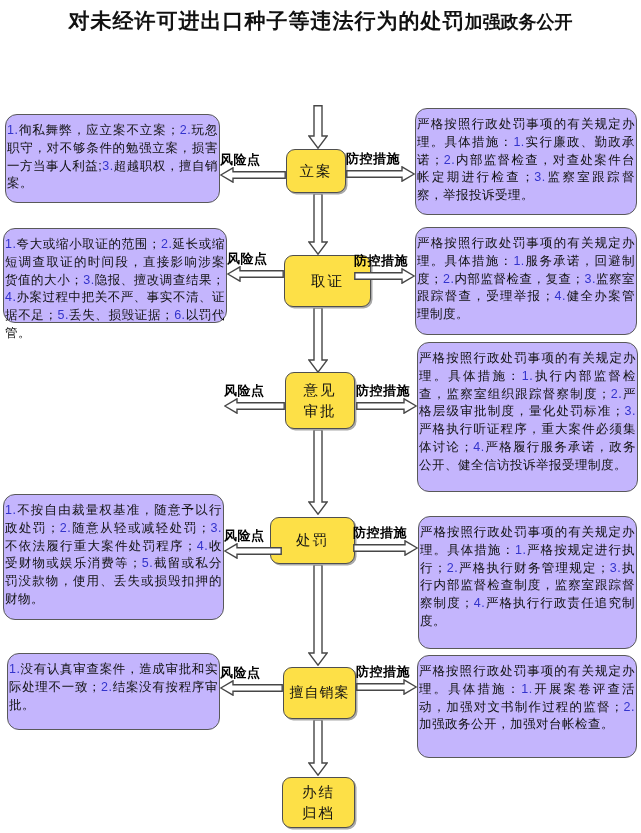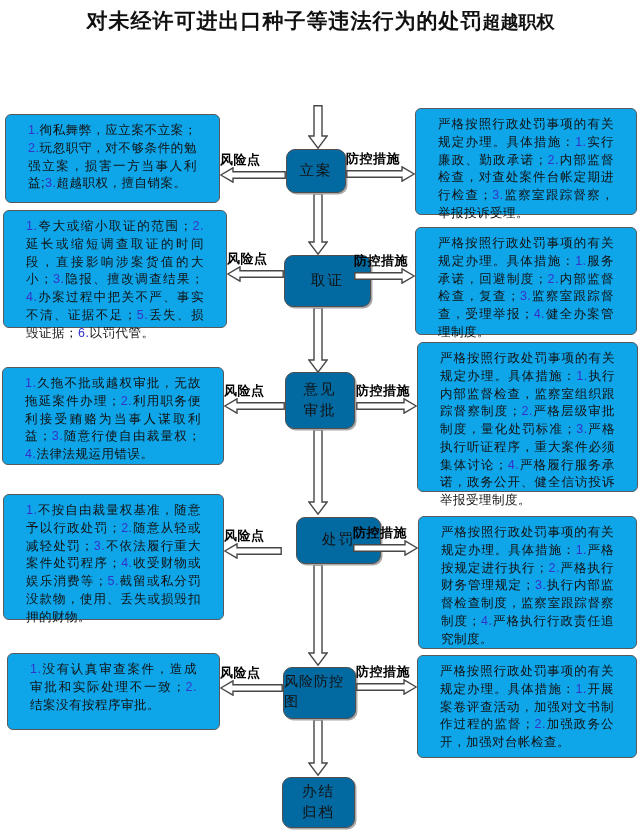--- a/index.html
+++ b/index.html
@@ -14,47 +14,46 @@
   .title .t-main{font-size:21px;letter-spacing:1px;margin-top:12px;}
   .title .t-sub{font-size:18px;letter-spacing:0;}
   .diamond-wrap{position:absolute;left:208px;top:47px;width:220px;height:58px;}
   .diamond-wrap svg{position:absolute;left:0;top:0;}
   .diamond-label{
     position:absolute;left:0;top:0;width:100%;height:100%;
     display:flex;align-items:center;justify-content:center;
     font-size:14px;letter-spacing:2px;
   }
   .tbox{
-    position:absolute;border:1.7px solid #595959;border-radius:6px;
-    padding:7px 22px;font-size:12.5px;line-height:1.42;text-align:justify;
-    letter-spacing:0.5px;box-sizing:border-box;background:#0ea5e9;
+    position:absolute;border:1.7px solid #595959;border-radius:12px;
+    padding:7px 1px;font-size:12.5px;line-height:1.42;text-align:justify;
+    letter-spacing:0.5px;box-sizing:border-box;background:#c4b5fd;
   }
   .node{
-    position:absolute;border:1.7px solid #4f4f4f;border-radius:9px;background:#0369a1;
+    position:absolute;border:1.7px solid #4f4f4f;border-radius:9px;background:#fde047;
     display:flex;flex-direction:column;align-items:center;justify-content:center;
     font-size:14.5px;letter-spacing:2px;box-sizing:border-box;
     box-shadow:1.5px 1.5px 0 #a9a9a9;
-    font-family:Liberation Mono, monospace;
   }
   .node span{display:block;line-height:1.4;}
   .albl{
     position:absolute;font-weight:bold;font-size:13px;text-align:left;
     white-space:nowrap;letter-spacing:0.5px;color:#000;
   }
   .arrow{position:absolute;}
   .arrow polygon,.diamond-wrap polygon{fill:#ffffff;stroke:#474747;stroke-width:1.4;}
   .n{color:var(--num-color,#3333cc);}
 </style>
 </head>
 <body>
 
 <div class="canvas">
 
   <div class="title">
-    <span class="t-main">对未经许可进出口种子等违法行为的处罚</span><span class="t-sub">超越职权</span>
+    <span class="t-main">对未经许可进出口种子等违法行为的处罚</span><span class="t-sub">加强政务公开</span>
   </div>
 
 
   <svg class="arrow" style="left:308px;top:105px" width="20" height="44">
     <polygon points="6,0.8 14,0.8 14,31 19.2,31 10,43.2 0.8,31 6,31"></polygon>
     </svg>
   <svg class="arrow" style="left:308px;top:193px" width="20" height="62">
     <polygon points="6,0.8 14,0.8 14,49 19.2,49 10,61.2 0.8,49 6,49"></polygon>
     </svg>
   <svg class="arrow" style="left:308px;top:307px" width="20" height="66">
@@ -82,82 +81,79 @@
   </div>
   <div class="albl" style="left:220px;top:151px;width:66px">风险点</div>
   <svg class="arrow" style="left:220px;top:167px" width="66" height="16">
     <polygon points="65.2,4.8 13,4.8 13,0.8 0.8,8 13,15.2 13,11.2 65.2,11.2"></polygon>
     </svg>
   <div class="albl" style="left:346px;top:150px;width:69px">防控措施</div>
   <svg class="arrow" style="left:346px;top:166px" width="69" height="16">
     <polygon points="0.8,4.8 56,4.8 56,0.8 68.2,8 56,15.2 56,11.2 0.8,11.2"></polygon>
     </svg>
 
-  <div class="tbox" style="left:3px;top:210px;width:224px;height:118px">
+  <div class="tbox" style="left:3px;top:228px;width:224px;height:95px">
     <span class="nums"><span class="n">1.</span>夸大或缩小取证的范围；<span class="n">2.</span>延长或缩短调查取证的时间段，直接影响涉案货值的大小；<span class="n">3.</span>隐报、擅改调查结果；<span class="n">4.</span>办案过程中把关不严、事实不清、证据不足；<span class="n">5.</span>丢失、损毁证据；<span class="n">6.</span>以罚代管。</span>
   </div>
   <div class="node" style="left:284px;top:255px;width:87px;height:52px">
     <span>取证</span>
     <span></span>
   </div>
   <div class="tbox" style="left:415px;top:227px;width:222px;height:108px">
     <span class="nums">严格按照行政处罚事项的有关规定办理。具体措施：<span class="n">1.</span>服务承诺，回避制度；<span class="n">2.</span>内部监督检查，复查；<span class="n">3.</span>监察室跟踪督查，受理举报；<span class="n">4.</span>健全办案管理制度。</span>
   </div>
   <div class="albl" style="left:227px;top:250px;width:57px">风险点</div>
   <svg class="arrow" style="left:227px;top:266px" width="57" height="16">
     <polygon points="56.2,4.8 13,4.8 13,0.8 0.8,8 13,15.2 13,11.2 56.2,11.2"></polygon>
     </svg>
   <div class="albl" style="left:354px;top:252px;width:61px">防控措施</div>
   <svg class="arrow" style="left:354px;top:268px" width="61" height="16">
     <polygon points="0.8,4.8 48,4.8 48,0.8 60.2,8 48,15.2 48,11.2 0.8,11.2"></polygon>
     </svg>
 
-  <div class="tbox" style="left:2px;top:367px;width:222px;height:98px">
-    <span class="nums"><span class="n">1.</span>久拖不批或越权审批，无故拖延案件办理；<span class="n">2.</span>利用职务便利接受贿赂为当事人谋取利益；<span class="n">3.</span>随意行使自由裁量权；<span class="n">4.</span>法律法规运用错误。</span>
-  </div>
   <div class="node" style="left:285px;top:372px;width:70px;height:57px">
     <span>意见</span>
     <span>审批</span>
   </div>
   <div class="tbox" style="left:417px;top:342px;width:221px;height:150px">
     <span class="nums">严格按照行政处罚事项的有关规定办理。具体措施：<span class="n">1.</span>执行内部监督检查，监察室组织跟踪督察制度；<span class="n">2.</span>严格层级审批制度，量化处罚标准；<span class="n">3.</span>严格执行听证程序，重大案件必须集体讨论；<span class="n">4.</span>严格履行服务承诺，政务公开、健全信访投诉举报受理制度。</span>
   </div>
   <div class="albl" style="left:224px;top:382px;width:61px">风险点</div>
   <svg class="arrow" style="left:224px;top:398px" width="61" height="16">
     <polygon points="60.2,4.8 13,4.8 13,0.8 0.8,8 13,15.2 13,11.2 60.2,11.2"></polygon>
     </svg>
   <div class="albl" style="left:356px;top:382px;width:61px">防控措施</div>
   <svg class="arrow" style="left:356px;top:398px" width="61" height="16">
     <polygon points="0.8,4.8 48,4.8 48,0.8 60.2,8 48,15.2 48,11.2 0.8,11.2"></polygon>
     </svg>
 
   <div class="tbox" style="left:3px;top:494px;width:221px;height:126px">
     <span class="nums"><span class="n">1.</span>不按自由裁量权基准，随意予以行政处罚；<span class="n">2.</span>随意从轻或减轻处罚；<span class="n">3.</span>不依法履行重大案件处罚程序；<span class="n">4.</span>收受财物或娱乐消费等；<span class="n">5.</span>截留或私分罚没款物，使用、丢失或损毁扣押的财物。</span>
   </div>
-  <div class="node" style="left:296px;top:517px;width:85px;height:47px">
+  <div class="node" style="left:270px;top:517px;width:85px;height:47px">
     <span>处罚</span>
     <span></span>
   </div>
   <div class="tbox" style="left:418px;top:516px;width:219px;height:133px">
     <span class="nums">严格按照行政处罚事项的有关规定办理。具体措施：<span class="n">1.</span>严格按规定进行执行；<span class="n">2.</span>严格执行财务管理规定；<span class="n">3.</span>执行内部监督检查制度，监察室跟踪督察制度；<span class="n">4.</span>严格执行行政责任追究制度。</span>
   </div>
   <div class="albl" style="left:224px;top:527px;width:58px">风险点</div>
   <svg class="arrow" style="left:224px;top:543px" width="58" height="16">
     <polygon points="57.2,4.8 13,4.8 13,0.8 0.8,8 13,15.2 13,11.2 57.2,11.2"></polygon>
     </svg>
   <div class="albl" style="left:353px;top:524px;width:65px">防控措施</div>
   <svg class="arrow" style="left:353px;top:540px" width="65" height="16">
     <polygon points="0.8,4.8 52,4.8 52,0.8 64.2,8 52,15.2 52,11.2 0.8,11.2"></polygon>
     </svg>
 
   <div class="tbox" style="left:7px;top:653px;width:213px;height:77px">
     <span class="nums"><span class="n">1.</span>没有认真审查案件，造成审批和实际处理不一致；<span class="n">2.</span>结案没有按程序审批。</span>
   </div>
   <div class="node" style="left:283px;top:667px;width:73px;height:52px;font-size:14px;letter-spacing:1px">
-    <span>风险防控图</span>
+    <span>擅自销案</span>
     <span></span>
   </div>
   <div class="tbox" style="left:417px;top:655px;width:220px;height:103px">
     <span class="nums">严格按照行政处罚事项的有关规定办理。具体措施：<span class="n">1.</span>开展案卷评查活动，加强对文书制作过程的监督；<span class="n">2.</span>加强政务公开，加强对台帐检查。</span>
   </div>
   <div class="albl" style="left:220px;top:664px;width:63px">风险点</div>
   <svg class="arrow" style="left:220px;top:680px" width="63" height="16">
     <polygon points="62.2,4.8 13,4.8 13,0.8 0.8,8 13,15.2 13,11.2 62.2,11.2"></polygon>
     </svg>
   <div class="albl" style="left:356px;top:663px;width:61px">防控措施</div>

